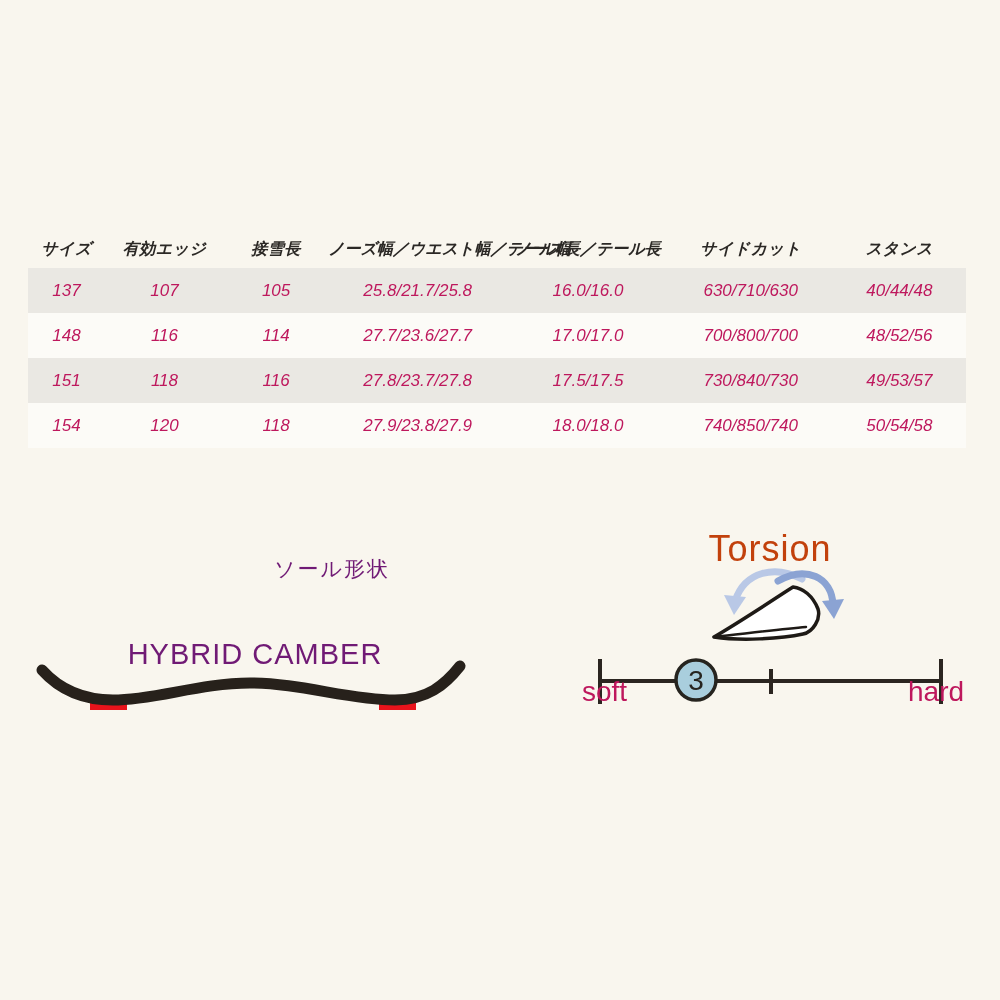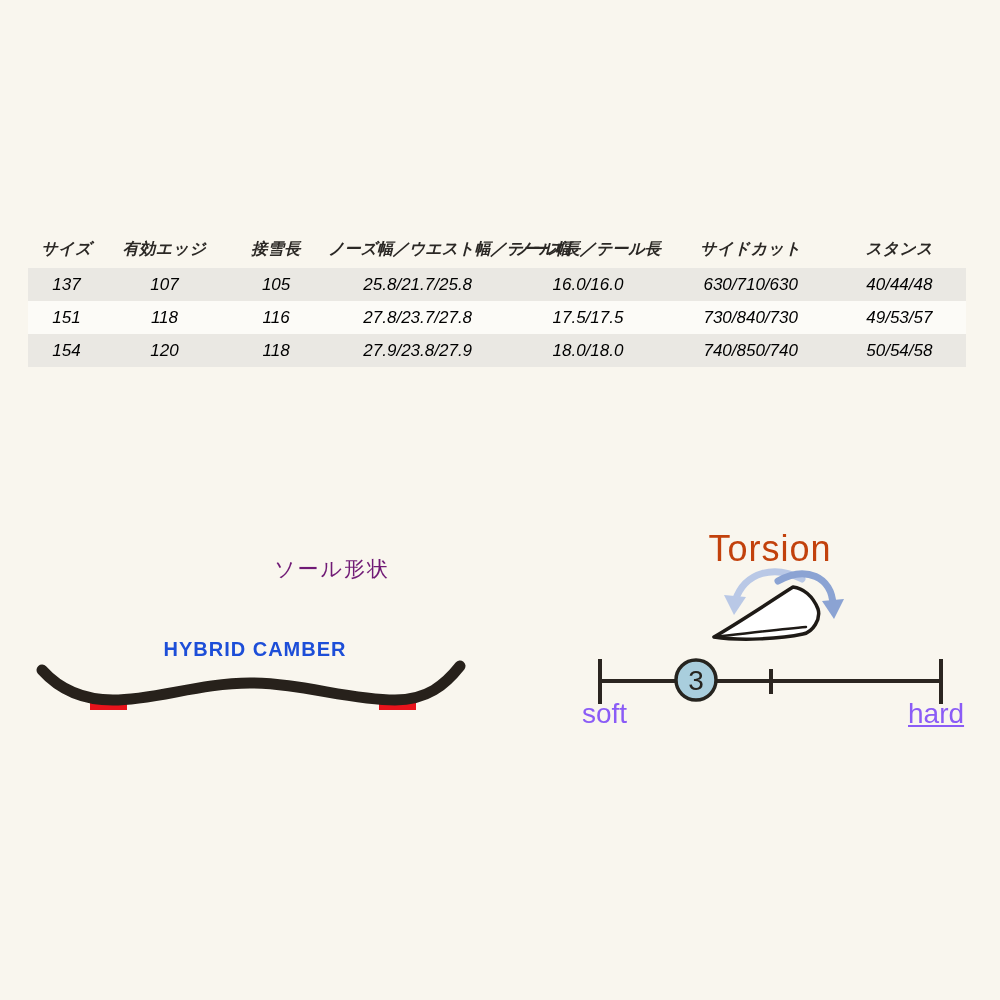--- a/index.html
+++ b/index.html
@@ -37,47 +37,47 @@
     font-weight: 600;
     text-align: center;
     vertical-align: middle;
     color: #2b2825;
     background: transparent;
     letter-spacing: 0.5px;
     white-space: nowrap;
   }
   table.spec th.small { font-size: 16px; letter-spacing: 0; }
   table.spec td {
-    height: 33px;
+    height: 45px;
     font-size: 17px;
     text-align: center;
     vertical-align: middle;
-    color: #000000;
+    color: #be185d;
     white-space: nowrap;
   }
   table.spec tbody tr:nth-child(odd)  { background: #eae8e3; }
   table.spec tbody tr:nth-child(even) { background: #fcfbf7; }
 
   
   .sole-title {
     position: absolute;
     left: 120px; top: 555px; width: 270px;
     text-align: right;
     font-size: 21px;
     font-weight: 500;
     color: #701a75;
     letter-spacing: 2px;
   }
   .camber-label {
     position: absolute;
     left: 85px; top: 638px; width: 340px;
     text-align: center;
-    font-size: 20px;
-    font-weight: 700;
-    color: #1d4ed8;
+    font-size: 29px;
+    font-weight: 400;
+    color: #701a75;
     letter-spacing: 1px;
     white-space: nowrap;
   }
   .camber-svg {
     position: absolute;
     left: 35px; top: 655px;
   }
 
   
   .torsion-title {
@@ -92,27 +92,27 @@
   .torsion-illustration-svg {
     position: absolute;
     left: 690px; top: 563px;
   }
   .torsion-scale-svg {
     position: absolute;
     left: 580px; top: 653px;
   }
   .scale-label {
     position: absolute;
-    top: 698px;
+    top: 676px;
     font-size: 28px;
     font-weight: 400;
-    color: #8b5cf6;
+    color: #be185d;
   }
   .scale-label.soft { left: 582px; }
-  .scale-label.hard { left: 908px; text-decoration: underline; }
+  .scale-label.hard { left: 908px; }
 </style>
 </head>
 <body>
 
 <div class="spec-table-wrap">
   <table class="spec">
     <colgroup>
       <col class="c1">
         <col class="c2">
         <col class="c3">
@@ -136,20 +136,29 @@
         <tr>
           <td>137</td>
           <td>107</td>
           <td>105</td>
           <td>25.8/21.7/25.8</td>
           <td>16.0/16.0</td>
           <td>630/710/630</td>
           <td>40/44/48</td>
         </tr>
         <tr>
+          <td>148</td>
+          <td>116</td>
+          <td>114</td>
+          <td>27.7/23.6/27.7</td>
+          <td>17.0/17.0</td>
+          <td>700/800/700</td>
+          <td>48/52/56</td>
+        </tr>
+        <tr>
           <td>151</td>
           <td>118</td>
           <td>116</td>
           <td>27.8/23.7/27.8</td>
           <td>17.5/17.5</td>
           <td>730/840/730</td>
           <td>49/53/57</td>
         </tr>
         <tr>
           <td>154</td>

